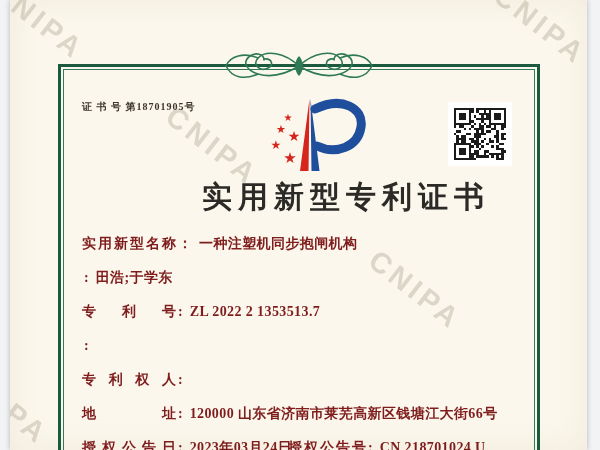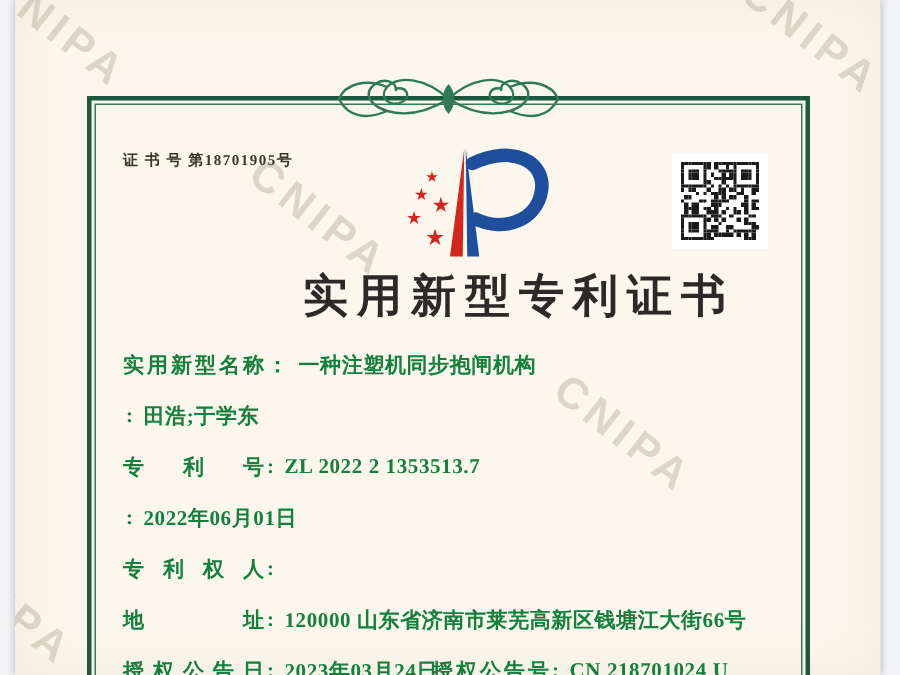--- a/index.html
+++ b/index.html
@@ -37,21 +37,21 @@
   }
   .qr-grid{display:grid;grid-template-columns:repeat(21,2.5px);grid-template-rows:repeat(21,2.5px);}
   .qr-grid .on{background:#1b1b1b;}
   .title{
     position:absolute;left:48px;top:177px;width:576px;text-align:center;
     font-size:30px;font-weight:bold;letter-spacing:6px;color:#2b2a26;
   }
   .rows{position:absolute;left:72px;top:227px;width:470px;}
   .frow{
     position:relative;height:34px;display:flex;align-items:center;
-    font-size:14px;font-weight:600;color:#15803d;
+    font-size:14px;font-weight:600;color:#7f1d1d;
   }
   .flabel{
     display:inline-block;width:94px;text-align:justify;text-align-last:justify;
     flex:none;
   }
   .fcolon{flex:none;margin-left:2px;}
   .fvalue{margin-left:7px;white-space:nowrap;letter-spacing:.4px;}
   .row7-right{position:absolute;left:206px;top:0;height:34px;display:flex;align-items:center;}
   .flabel2{display:inline-block;width:78px;text-align:justify;text-align-last:justify;flex:none;}
 </style>
@@ -561,21 +561,20 @@
         <span class="fcolon">:</span>
         <span class="fvalue">田浩;于学东</span>
     </div>
     <div class="frow">
       <span class="flabel">专利号</span>
         <span class="fcolon">:</span>
         <span class="fvalue">ZL 2022 2 1353513.7</span>
     </div>
     <div class="frow">
         <span class="fcolon">:</span>
-        <span class="fvalue">2022年06月01日</span>
     </div>
     <div class="frow">
       <span class="flabel">专利权人</span>
         <span class="fcolon">:</span>
     </div>
     <div class="frow">
       <span class="flabel">地址</span>
         <span class="fcolon">:</span>
         <span class="fvalue">120000 山东省济南市莱芜高新区钱塘江大街66号</span>
     </div>

